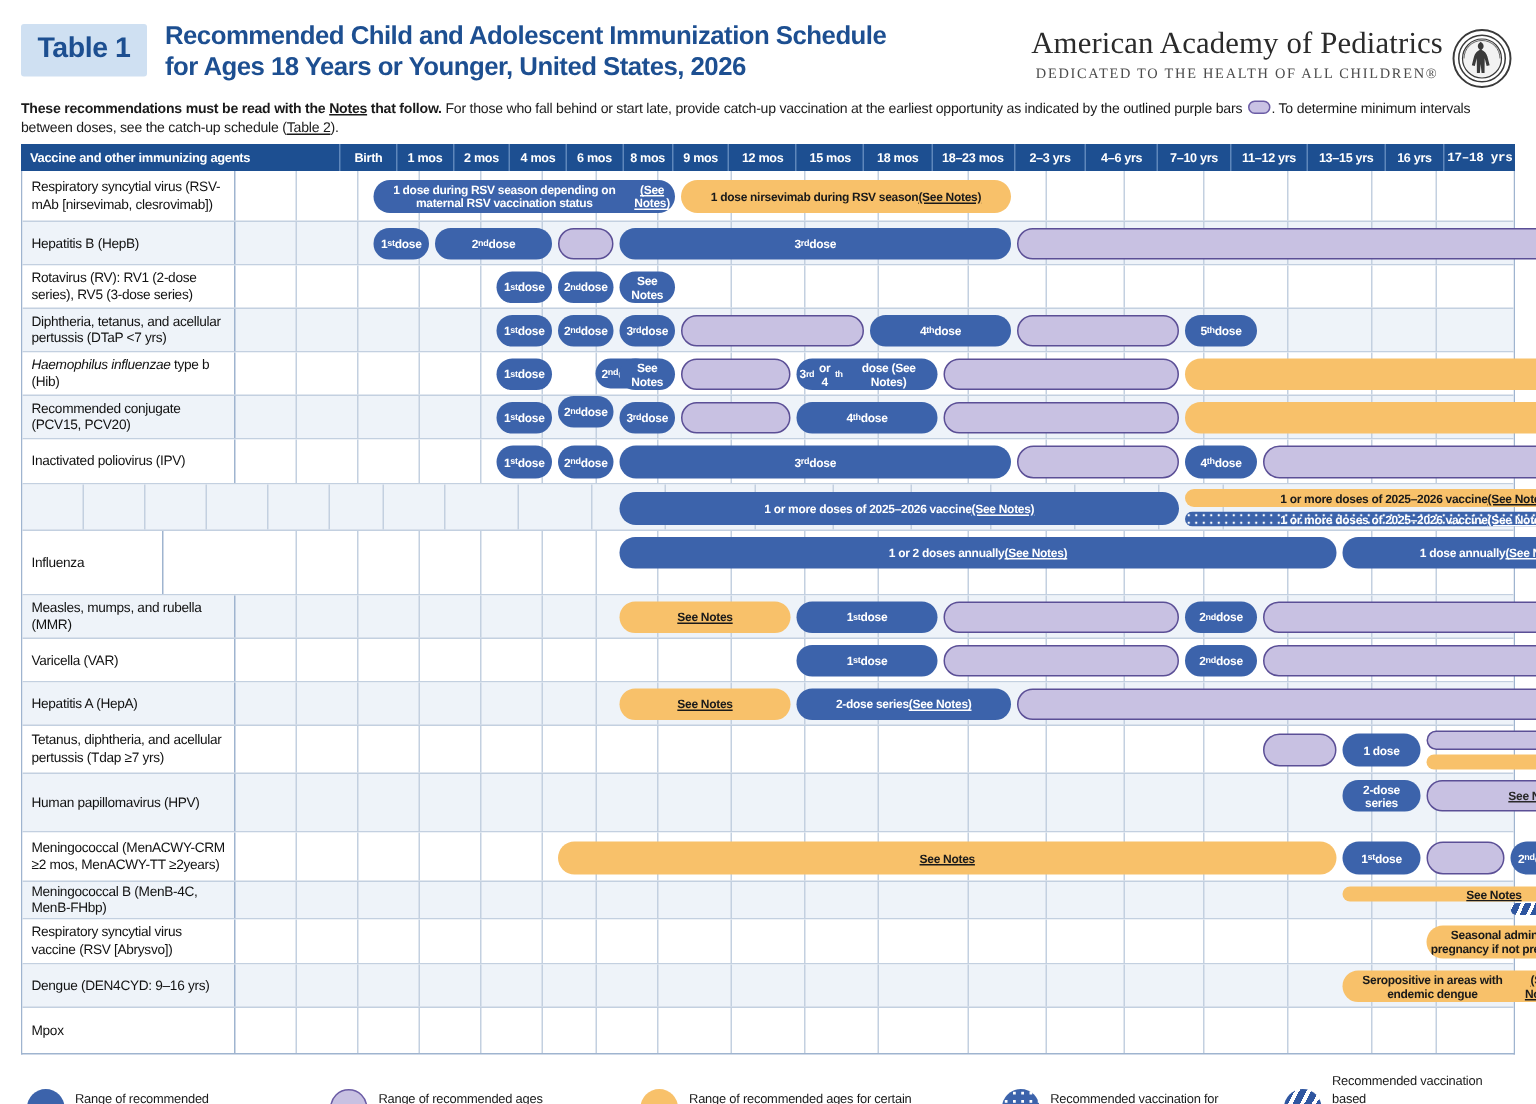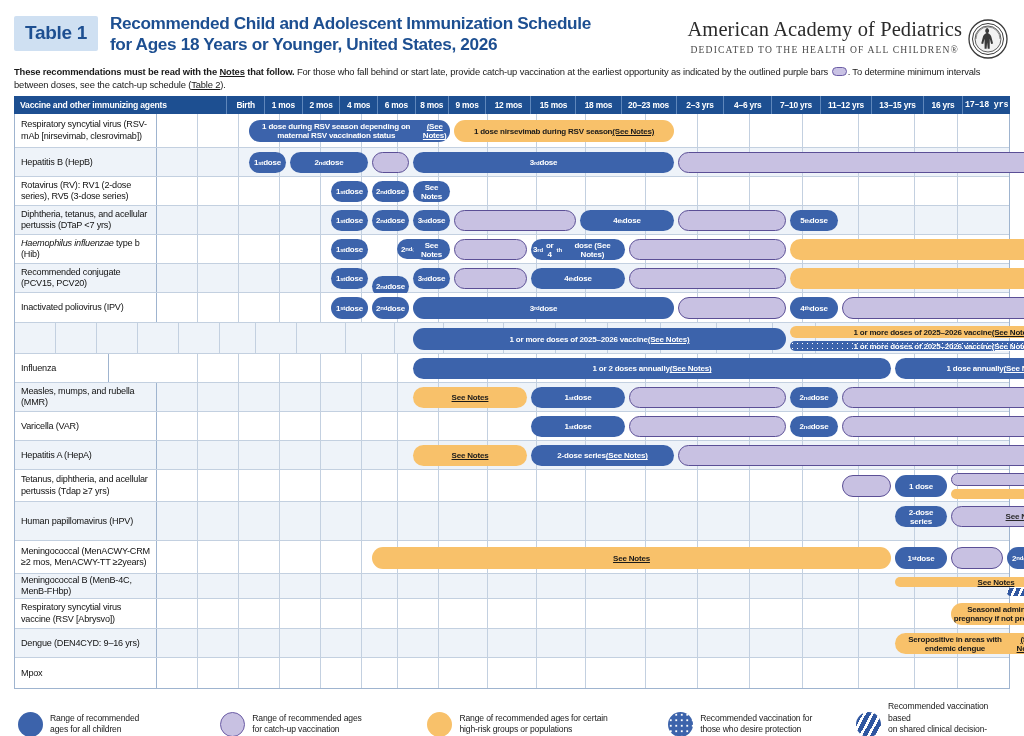--- a/index.html
+++ b/index.html
@@ -139,21 +139,21 @@
       <div class="hdr-cell" style="width: 41px;">Birth</div>
       <div class="hdr-cell" style="width: 41px;">1 mos</div>
       <div class="hdr-cell" style="width: 41px;">2 mos</div>
       <div class="hdr-cell" style="width: 41px;">4 mos</div>
       <div class="hdr-cell" style="width: 41px;">6 mos</div>
       <div class="hdr-cell" style="width: 36px;">8 mos</div>
       <div class="hdr-cell" style="width: 41px;">9 mos</div>
       <div class="hdr-cell" style="width: 49px;">12 mos</div>
       <div class="hdr-cell" style="width: 49px;">15 mos</div>
       <div class="hdr-cell" style="width: 49px;">18 mos</div>
-      <div class="hdr-cell" style="width: 60px;">20–23 mos</div>
+      <div class="hdr-cell" style="width: 60px;">18–23 mos</div>
       <div class="hdr-cell" style="width: 52px;">2–3 yrs</div>
       <div class="hdr-cell" style="width: 52px;">4–6 yrs</div>
       <div class="hdr-cell" style="width: 53px;">7–10 yrs</div>
       <div class="hdr-cell" style="width: 56px;">11–12 yrs</div>
       <div class="hdr-cell" style="width: 56px;">13–15 yrs</div>
       <div class="hdr-cell" style="width: 43px;">16 yrs</div>
       <div class="hdr-cell" style="width: 51px; font-family: Liberation Mono, monospace;">17–18 yrs</div>
     </div>
   <div class="grid-wrap" id="grid-wrap">
       <div class="body-row plain" style="height: 34px;">
@@ -334,21 +334,21 @@
           <div class="cell" style="width: 52px;"></div>
           <div class="cell" style="width: 52px;"></div>
           <div class="cell" style="width: 53px;"></div>
           <div class="cell" style="width: 56px;"></div>
           <div class="cell" style="width: 56px;"></div>
           <div class="cell" style="width: 43px;"></div>
           <div class="cell" style="width: 51px;"></div>
         </div>
         <div class="barlayer">
           <div class="bar b-blue" style="left: 316px; width: 37px; height: 21px; top: 4px;">1<sup>st</sup> dose</div>
-          <div class="bar b-blue" style="left: 357px; width: 37px; height: 21px; top: 12px;">2<sup>nd</sup> dose</div>
+          <div class="bar b-blue" style="left: 357px; width: 37px; height: 21px; top: 0;">2<sup>nd</sup> dose</div>
           <div class="bar b-blue" style="left: 398px; width: 37px; height: 21px; top: 4px;">3<sup>rd</sup> dose</div>
           <div class="bar b-purple" style="left: 439px; width: 73px; height: 21px; top: 4px;"></div>
           <div class="bar b-blue" style="left: 516px; width: 94px; height: 21px; top: 4px;">4<sup>th</sup> dose</div>
           <div class="bar b-purple" style="left: 614px; width: 157px; height: 21px; top: 4px;"></div>
           <div class="bar b-orange" style="left: 775px; width: 307px; height: 21px; top: 4px;"></div>
         </div>
       </div>
       <div class="body-row plain" style="height: 30px;">
         <div class="rowlabel" style="width: 232px;">
           <span>Inactivated poliovirus (IPV)</span>
@@ -402,21 +402,21 @@
           <div class="cell" style="width: 56px;"></div>
           <div class="cell" style="width: 43px;"></div>
           <div class="cell" style="width: 51px;"></div>
         </div>
         <div class="barlayer">
           <div class="bar b-blue" style="left: 398px; width: 373px; height: 22px; top: 5px;">1 or more doses of 2025–2026 vaccine <span class="u">(See Notes)</span></div>
           <div class="bar b-orange" style="left: 775px; width: 307px; height: 12px; top: 3px;">1 or more doses of 2025–2026 vaccine <span class="u">(See Notes)</span></div>
           <div class="bar b-dots" style="left: 775px; width: 307px; height: 10px; top: 18px;">1 or more doses of 2025–2026 vaccine <span class="u">(See Notes)</span></div>
         </div>
       </div>
-      <div class="body-row plain" style="height: 29px; gap: 48px;">
+      <div class="body-row plain" style="height: 43px; gap: 48px;">
         <div class="rowlabel" style="width: 232px;">
           <span>Influenza</span>
         </div>
         <div class="cells">
           <div class="cell" style="width: 41px;"></div>
           <div class="cell" style="width: 41px;"></div>
           <div class="cell" style="width: 41px;"></div>
           <div class="cell" style="width: 41px;"></div>
           <div class="cell" style="width: 41px;"></div>
           <div class="cell" style="width: 36px;"></div>

